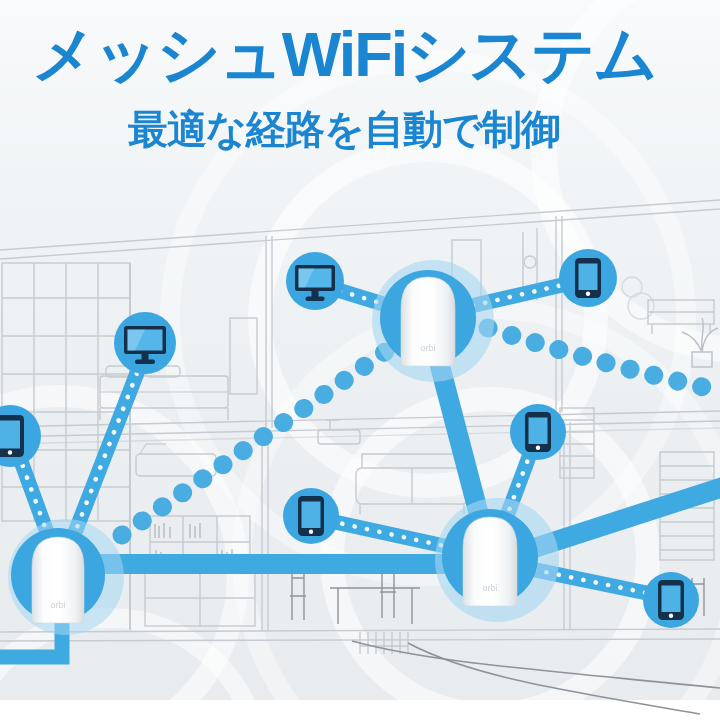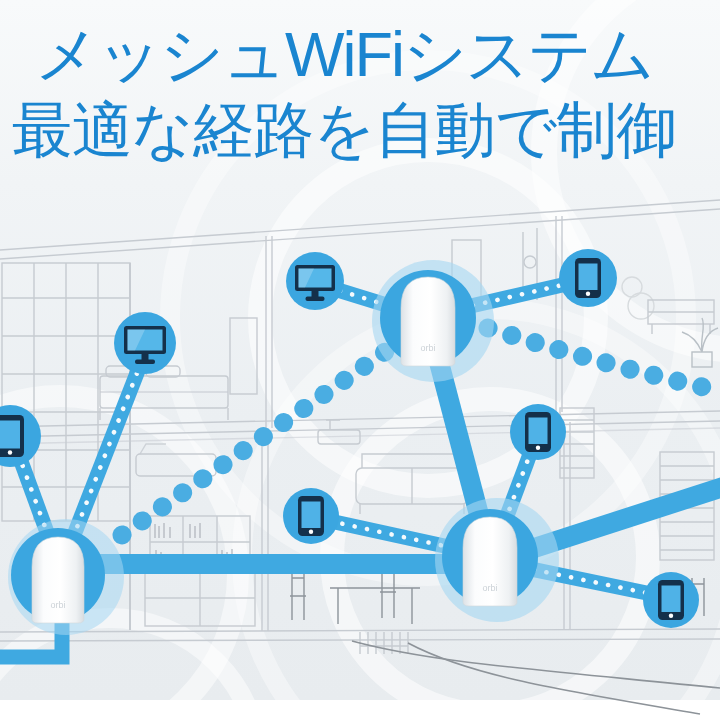--- a/index.html
+++ b/index.html
@@ -1,22 +1,22 @@
 <!DOCTYPE html>
 <html><head>
 <meta charset="utf-8">
 <style>
   html,body{margin:0;padding:0;background:#ffffff;}
   .stage{position:relative;width:720px;height:720px;overflow:hidden;background:#ffffff;
          font-family:"Liberation Sans","DejaVu Sans",sans-serif;}
   .scene{position:absolute;left:0;top:0;width:720px;height:720px;}
   .heading{position:absolute;left:0;top:20px;width:688px;text-align:center;z-index:5;
-           color:#1a85d0;font-weight:normal;line-height:1.08;}
+           color:#1a85d0;font-weight:bold;line-height:1.08;}
   .heading .l1{font-size:63px;letter-spacing:-2px;white-space:nowrap;}
-  .heading .l2{font-size:61px;letter-spacing:-1px;white-space:nowrap;margin-top:10px;}
+  .heading .l2{font-size:40px;letter-spacing:-1px;white-space:nowrap;margin-top:20px;}
 </style>
 </head>
 <body>
 
 <div class="stage">
 
   <div class="heading">
     <div class="l1">メッシュWiFiシステム</div>
     <div class="l2">最適な経路を自動で制御</div>
   </div>

